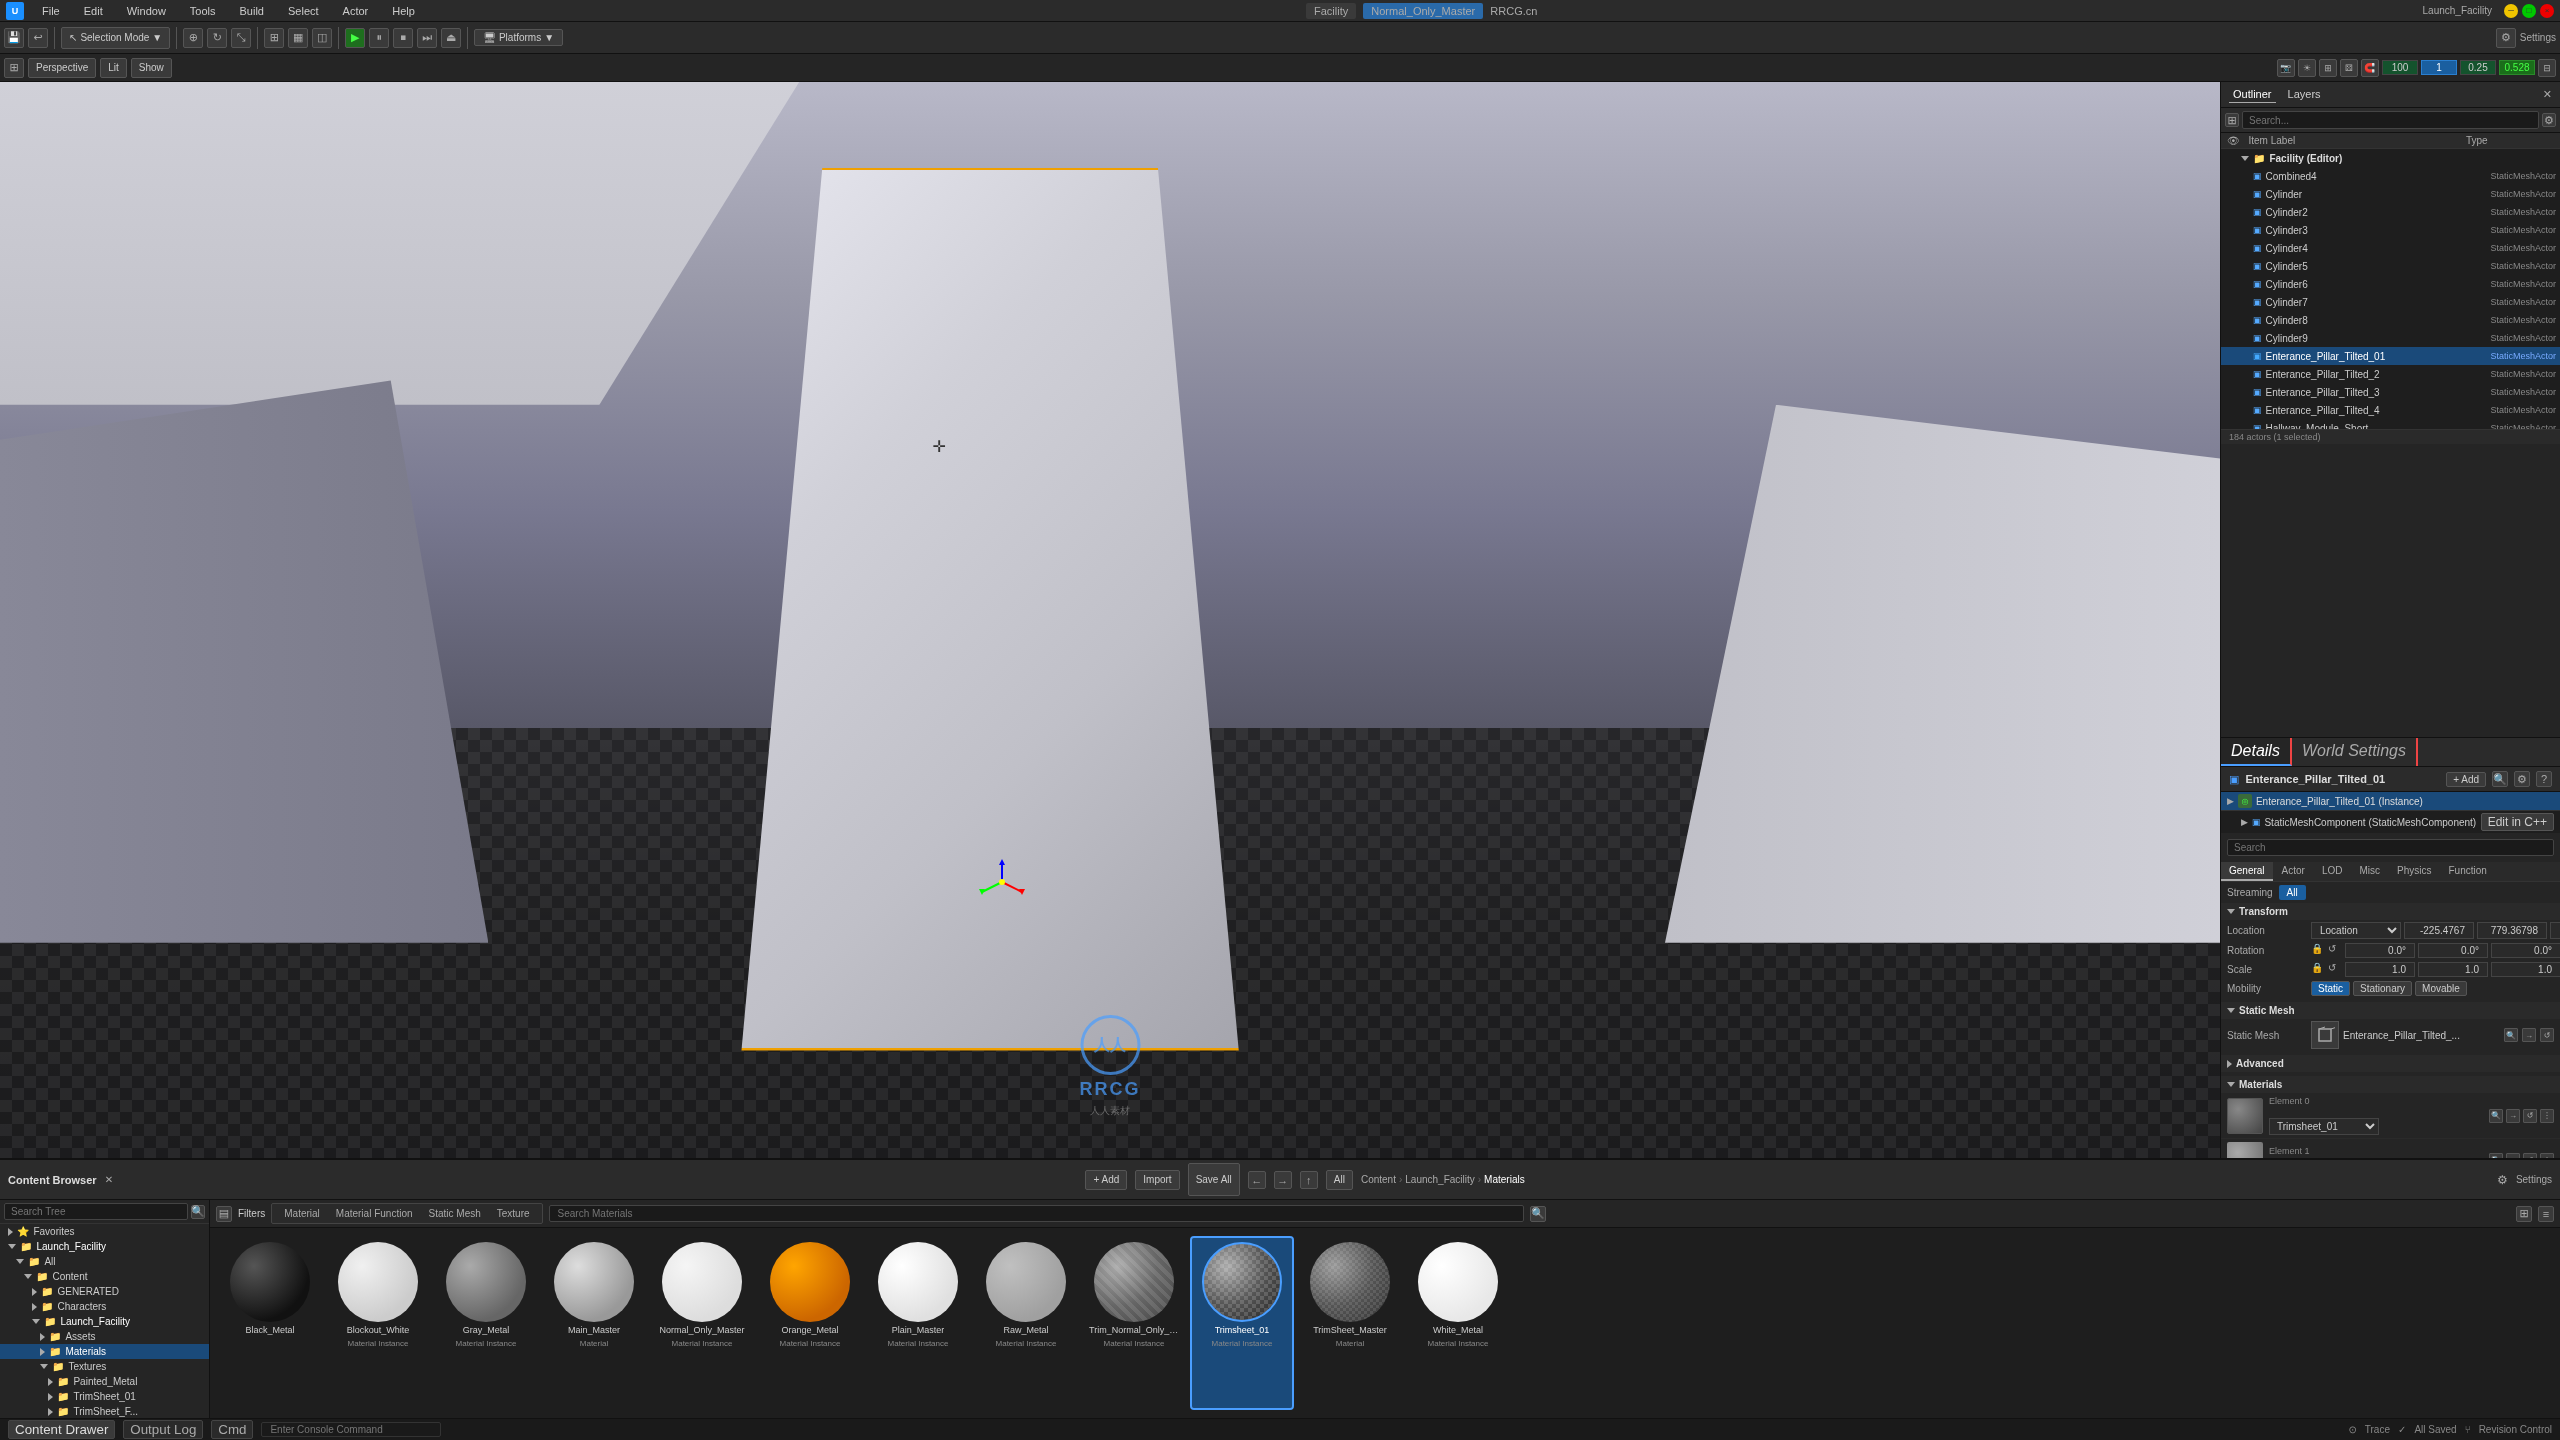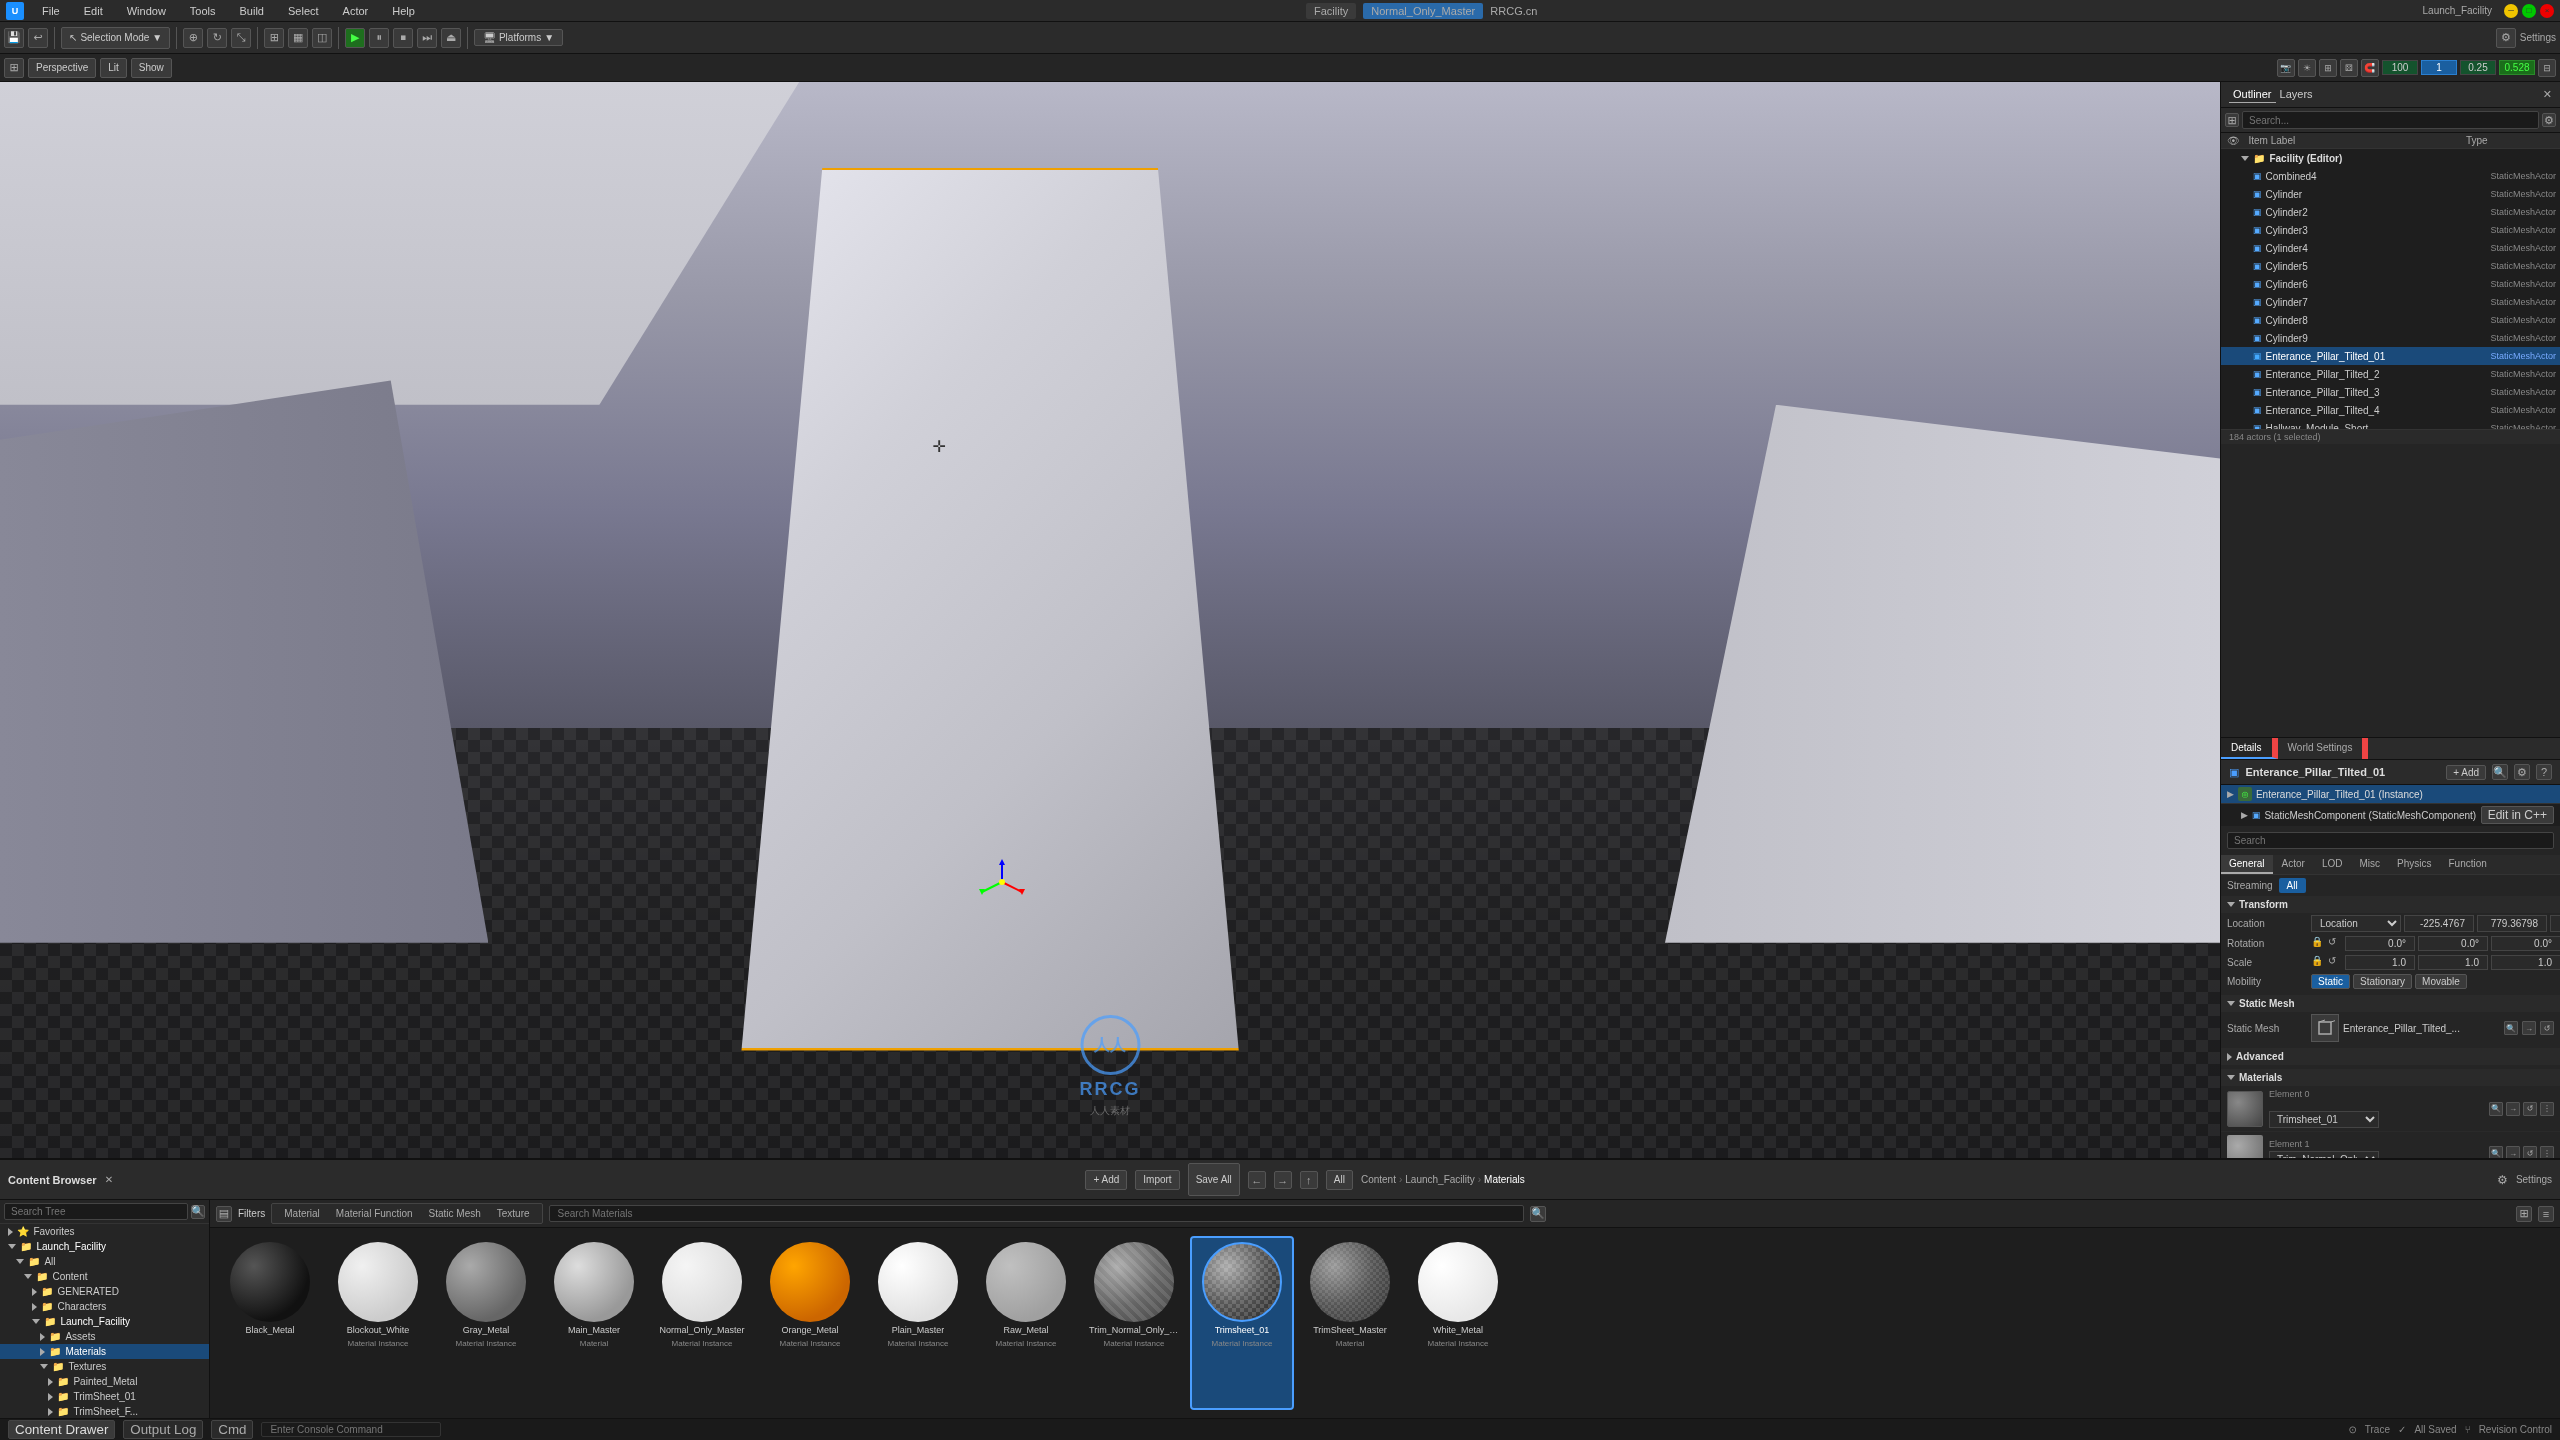--- a/index.html
+++ b/index.html
@@ -37,40 +37,40 @@
 
     
     .viewport { flex: 1; background: #3a3a3a; position: relative; overflow: hidden; }
 
     
     .right-panel { width: 340px; background: #252525; border-left: 1px solid #111; display: flex; flex-direction: column; }
 
     
     .outliner { flex: 1; display: flex; flex-direction: column; border-bottom: 1px solid #111; }
     .panel-header { background: #2b2b2b; padding: 4px 8px; display: flex; align-items: center; gap: 6px; border-bottom: 1px solid #111; }
-    .panel-tabs { display: flex; }
+    .panel-tabs { display: flex; gap: 8px; }
     .ptab { color: #ccc; font-size: 11px; cursor: pointer; padding: 2px 4px; }
     .ptab.active { color: #fff; border-bottom: 1px solid #aaa; }
     .outliner-toolbar { background: #2b2b2b; padding: 3px 4px; display: flex; align-items: center; gap: 3px; border-bottom: 1px solid #111; }
     .search-box { background: #1a1a1a; border: 1px solid #444; color: #ccc; padding: 2px 6px; font-size: 10px; flex: 1; border-radius: 2px; height: 18px; }
     .outliner-items { flex: 1; overflow-y: auto; background: #1e1e1e; }
     .outliner-item { display: flex; align-items: center; padding: 1px 4px; gap: 4px; cursor: pointer; height: 18px; }
     .outliner-item.selected { background: #1a4a7a; }
     .oi-indent { width: 12px; flex-shrink: 0; }
     .oi-label { flex: 1; font-size: 10px; color: #ccc; white-space: nowrap; overflow: hidden; text-overflow: ellipsis; }
     .oi-type { font-size: 9px; color: #888; white-space: nowrap; }
     .outliner-item.folder .oi-label { color: #ddd; font-weight: bold; }
     .col-header { display: flex; background: #2b2b2b; border-bottom: 1px solid #333; }
     .col-h { padding: 2px 6px; font-size: 10px; color: #aaa; flex: 1; }
     .col-h2 { padding: 2px 6px; font-size: 10px; color: #aaa; width: 100px; }
 
     
     .details-panel { height: 420px; display: flex; flex-direction: column; overflow: hidden; }
     .details-tabs { display: flex; background: #2b2b2b; border-bottom: 1px solid #111; }
-    .dtab { padding: 4px 10px; font-size: 10px; color: #aaa; cursor: pointer; border-right: 6px solid #ef4444; }
+    .dtab { padding: 4px 10px; font-size: 16px; color: #aaa; cursor: pointer; border-right: 2px solid #ef4444; font-style: italic; }
     .dtab.active { color: #fff; background: #252525; border-bottom: 2px solid #4a9eff; }
     .details-header { background: #2b2b2b; padding: 4px 8px; display: flex; align-items: center; gap: 6px; border-bottom: 1px solid #111; }
     .details-title { color: #ddd; font-size: 11px; font-weight: bold; flex: 1; }
     .add-btn { background: #3a3a3a; border: 1px solid #555; color: #ccc; padding: 1px 6px; font-size: 10px; border-radius: 2px; cursor: pointer; }
     .detail-section { margin-bottom: 4px; }
     .detail-section-title { background: #2a2a2a; padding: 3px 6px; color: #ddd; font-size: 10px; font-weight: bold; display: flex; align-items: center; cursor: pointer; }
     .detail-row { display: flex; align-items: center; padding: 2px 6px; gap: 4px; }
     .detail-label { color: #aaa; font-size: 10px; width: 80px; flex-shrink: 0; }
     .detail-value { flex: 1; display: flex; gap: 3px; }
     .dv-input { background: #2a2a2a; border: 1px solid #444; color: #ccc; padding: 1px 8px; font-size: 10px; width: 70px; text-align: right; }

